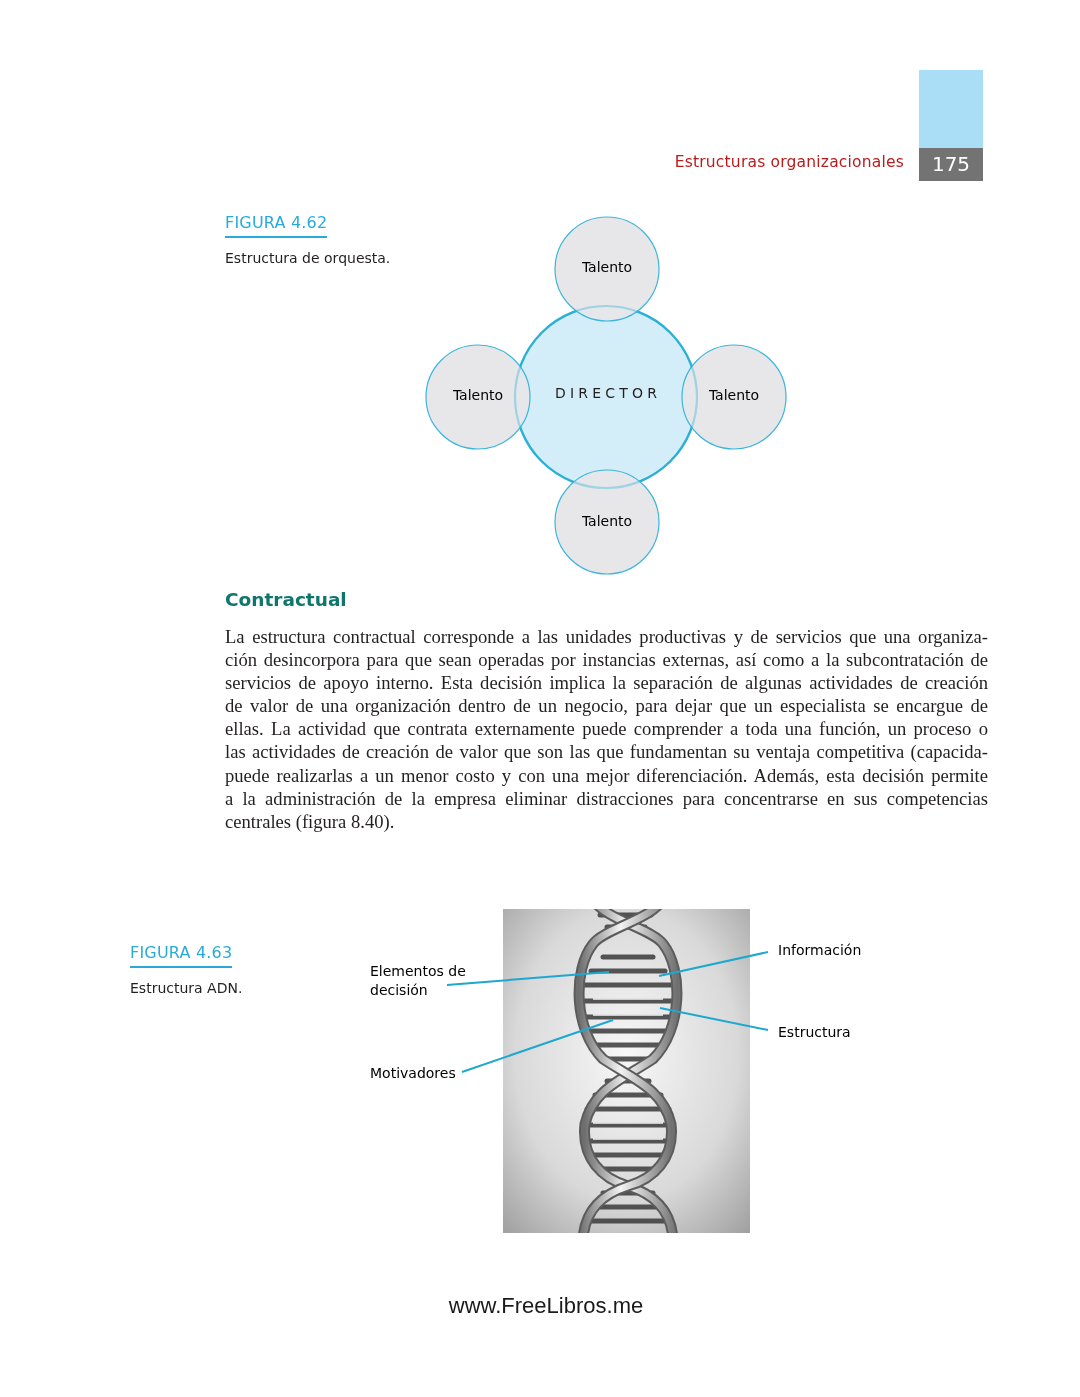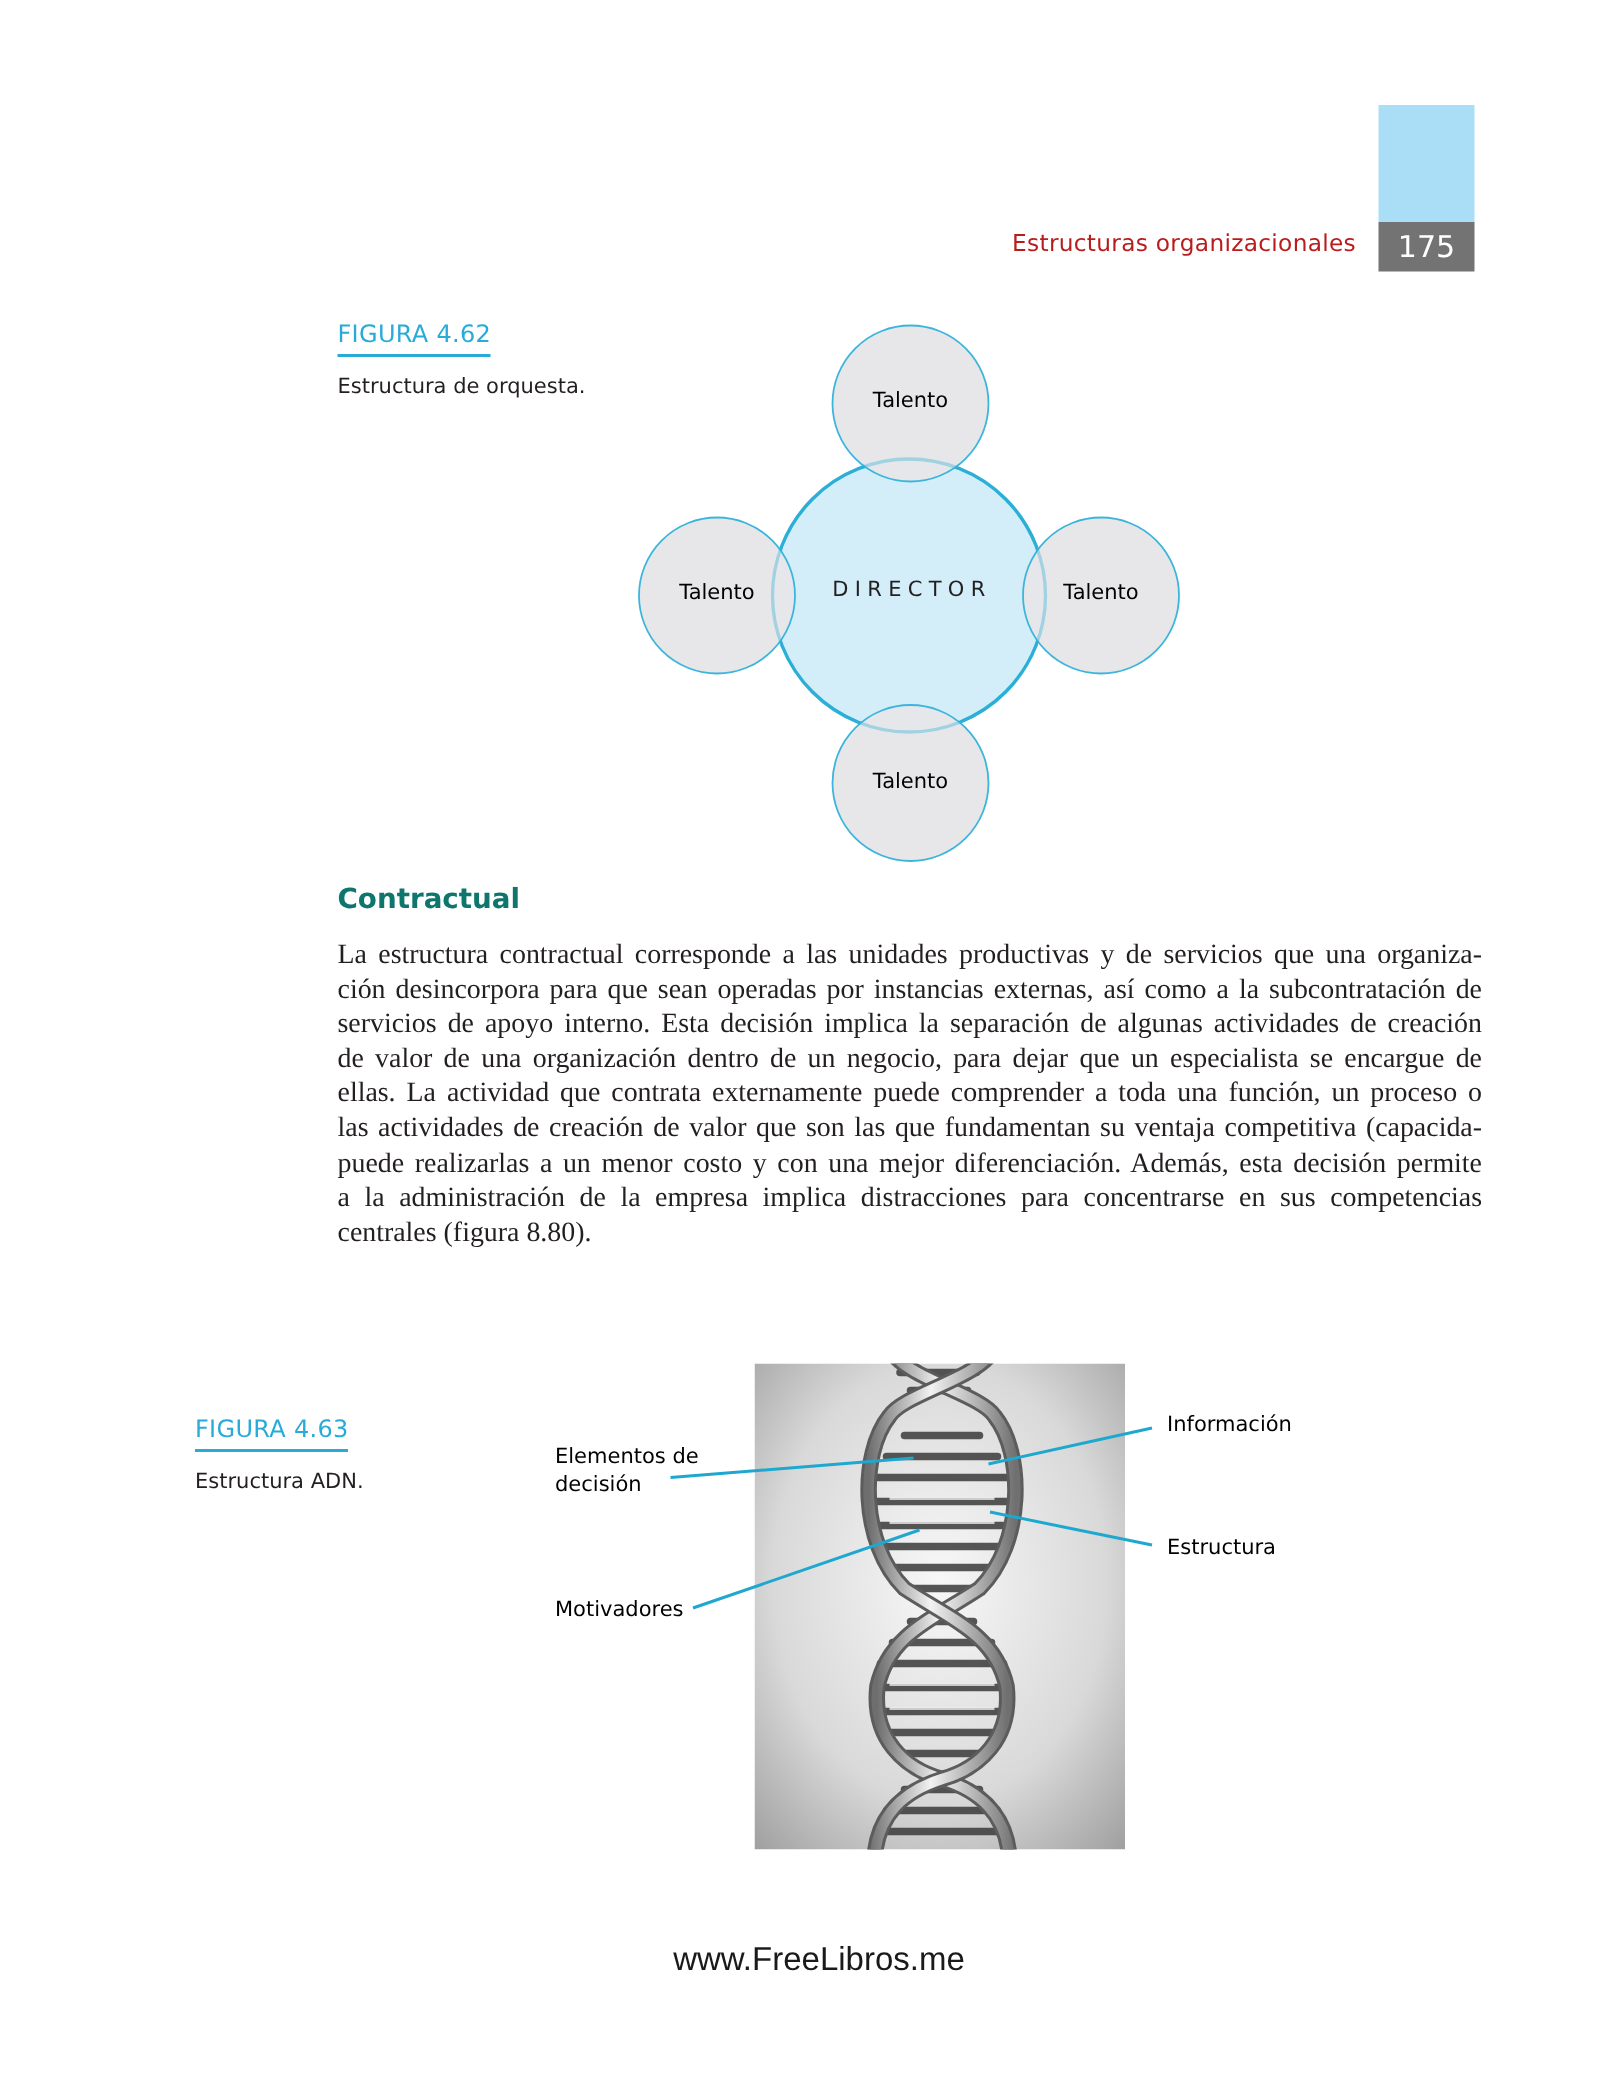--- a/index.html
+++ b/index.html
@@ -65,22 +65,22 @@
 
 <div class="abs section-title">Contractual</div>
 <div class="abs body-text">
   <span class="ln">La estructura contractual corresponde a las unidades productivas y de servicios que una organiza-</span>
   <span class="ln">ción desincorpora para que sean operadas por instancias externas, así como a la subcontratación de</span>
   <span class="ln">servicios de apoyo interno. Esta decisión implica la separación de algunas actividades de creación</span>
   <span class="ln">de valor de una organización dentro de un negocio, para dejar que un especialista se encargue de</span>
   <span class="ln">ellas. La actividad que contrata externamente puede comprender a toda una función, un proceso o</span>
   <span class="ln">las actividades de creación de valor que son las que fundamentan su ventaja competitiva (capacida-</span>
   <span class="ln">puede realizarlas a un menor costo y con una mejor diferenciación. Además, esta decisión permite</span>
-  <span class="ln">a la administración de la empresa implica distracciones para concentrarse en sus competencias</span>
-  <span class="ln last">centrales (figura 8.80).</span>
+  <span class="ln">a la administración de la empresa eliminar distracciones para concentrarse en sus competencias</span>
+  <span class="ln last">centrales (figura 8.40).</span>
 </div>
 
 <div class="abs" style="left:130px; top:943px;">
   <div class="fig-label">FIGURA 4.63</div>
   <div class="fig-caption" style="margin-top:12px;">Estructura ADN.</div>
 </div>
 
 <svg class="abs" style="left:503px; top:909px;" width="247" height="324" viewBox="0 0 247 324">
   <defs>
     <radialGradient id="bgGrad" cx="50%" cy="45%" r="75%">

